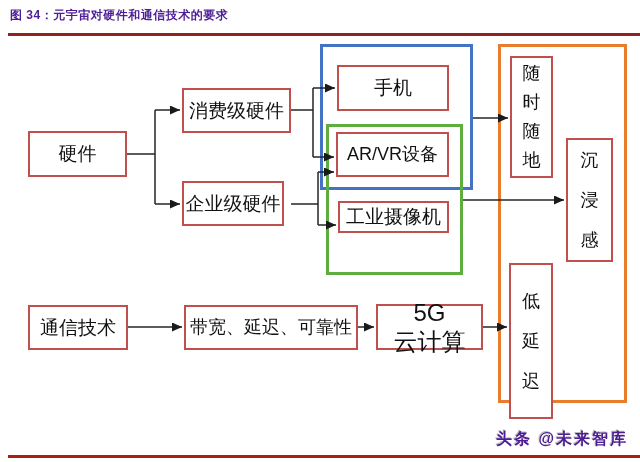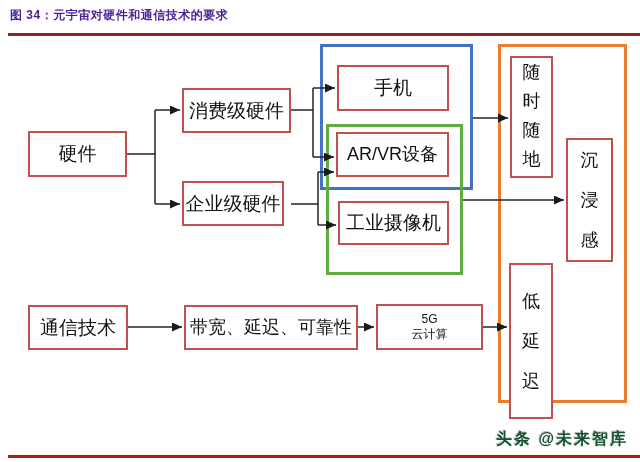--- a/index.html
+++ b/index.html
@@ -54,29 +54,29 @@
   }
   .node.small-font { font-size: 18px; }
   .node .vtext {
     display: inline-block;
     width: 1.1em;
     word-break: break-all;
     text-align: center;
   }
   .node.v4 .vtext { line-height: 29px; font-size: 18px; }
   .node.v3 .vtext { line-height: 40px; font-size: 18px; }
-  .node .stack { display: flex; flex-direction: column; gap: 1px; font-size: 12px; align-items: center; }
+  .node .stack { display: flex; flex-direction: column; gap: 1px; font-size: 24px; align-items: center; }
 
   .watermark {
     position: absolute;
     right: 12px; top: 429px;
     font-size: 16px;
     font-weight: 700;
     letter-spacing: 2px;
-    color: #14532d;
+    color: #4c1d95;
     text-shadow: 1px 1px 0 #ffffff, -1px -1px 0 #bdbdbd;
     z-index: 5;
     white-space: nowrap;
   }
 </style>
 </head>
 <body>
 
 <div class="stage">
 
@@ -117,23 +117,23 @@
   <div class="node" style="left:28px;top:131px;width:99px;height:46px;">硬件</div>
 
   <div class="node" style="left:182px;top:88px;width:109px;height:45px;">消费级硬件</div>
 
   <div class="node" style="left:182px;top:181px;width:102px;height:45px;">企业级硬件</div>
 
   <div class="node" style="left:337px;top:65px;width:112px;height:46px;">手机</div>
 
   <div class="node small-font" style="left:336px;top:132px;width:113px;height:45px;">AR/VR设备</div>
 
-  <div class="node" style="left:338px;top:201px;width:111px;height:44px;font-family:Liberation Serif, serif;">工业摄像机</div>
+  <div class="node" style="left:338px;top:201px;width:111px;height:32px;font-family:Liberation Serif, serif;">工业摄像机</div>
 
-  <div class="node v4" style="left:510px;top:56px;width:43px;height:122px;font-family:Liberation Mono, monospace;">
+  <div class="node v4" style="left:510px;top:56px;width:43px;height:122px;">
     <span class="vtext">随时随地</span>
   </div>
 
   <div class="node v3" style="left:566px;top:138px;width:47px;height:124px;">
     <span class="vtext">沉浸感</span>
   </div>
 
   <div class="node v3" style="left:509px;top:263px;width:44px;height:156px;">
     <span class="vtext">低延迟</span>
   </div>

